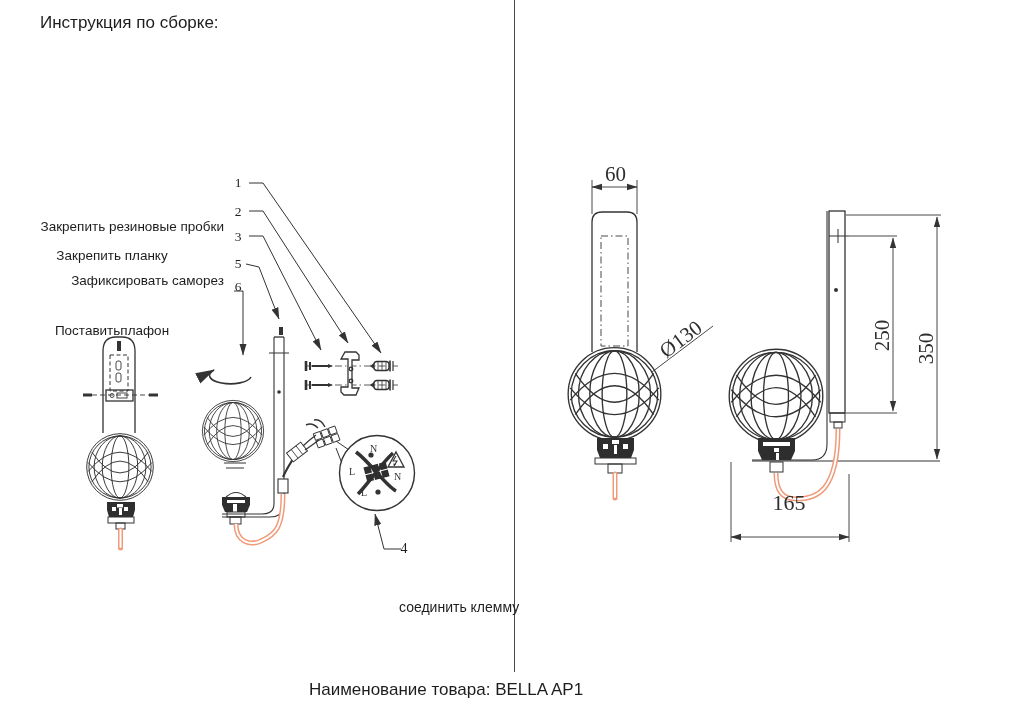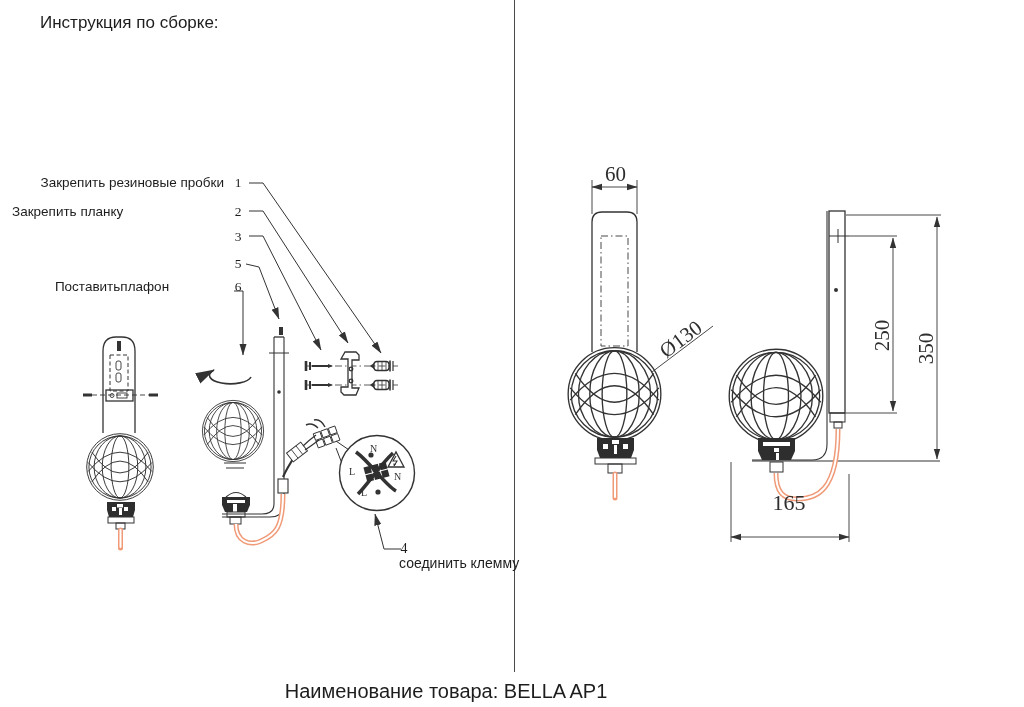--- a/index.html
+++ b/index.html
@@ -1,24 +1,24 @@
 <!DOCTYPE html>
 <html><head>
 <meta charset="utf-8">
 <style>
   html,body{margin:0;padding:0;background:#fff;}
   #sheet{position:relative;width:1024px;height:707px;background:#fff;overflow:hidden;
          font-family:"Liberation Sans",sans-serif;color:#1d1d1d;}
   .abs{position:absolute;}
   .ttl{font-size:17px;white-space:nowrap;}
-  .lbl{font-size:13.5px;line-height:15px;white-space:nowrap;}
+  .lbl{font-size:13.5px;line-height:15px;white-space:nowrap;margin-top:44px;}
   .stepnum{font-family:"Liberation Serif",serif;font-size:13.5px;text-align:center;}
   .dim{font-family:"Liberation Serif",serif;font-size:21px;color:#2e2e2e;text-align:center;white-space:nowrap;}
   .rot90{transform:rotate(-90deg);}
-  .footer{font-size:20px;text-align:center;white-space:nowrap;}
+  .footer{font-size:17px;text-align:center;white-space:nowrap;}
   .divider{width:1px;background:#4a4a4a;}
   svg{position:absolute;left:0;top:0;}
   svg text{font-family:"Liberation Serif",serif;}
 </style>
 </head>
 <body>
 
 <div id="sheet">
 
   <svg width="1024" height="707" viewBox="0 0 1024 707">
@@ -230,23 +230,24 @@
     </g>
   </svg>
 
   <div class="abs divider" style="left:514px;top:0;height:672px;"></div>
 
   <div class="abs ttl" style="left:40px;top:13px;">Инструкция по сборке:</div>
 
   <div class="abs lbl" style="left:0;top:175px;width:224px;text-align:right;">Закрепить резиновые пробки</div>
   <div class="abs stepnum" style="left:229px;top:175px;width:18px;">1</div>
 
-  <div class="abs lbl" style="left:12px;top:204px;width:224px;text-align:left;">Закрепить планку</div>
+  <div class="abs lbl" style="left:0;top:204px;width:224px;text-align:center;">Закрепить планку</div>
   <div class="abs stepnum" style="left:229px;top:204px;width:18px;">2</div>
 
+  <div class="abs lbl" style="left:0;top:229px;width:224px;text-align:right;">Зафиксировать саморез</div>
   <div class="abs stepnum" style="left:229px;top:229px;width:18px;">3</div>
 
   <div class="abs stepnum" style="left:229px;top:256px;width:18px;">5</div>
 
   <div class="abs lbl" style="left:0;top:279px;width:224px;text-align:center;">Поставитьплафон</div>
   <div class="abs stepnum" style="left:229px;top:279px;width:18px;">6</div>
 
   <div class="abs stepnum" style="left:396px;top:541px;width:16px;font-size:14px;">4</div>
   <div class="abs lbl" style="left:399px;top:556px;font-size:14px;">соединить клемму</div>
 

